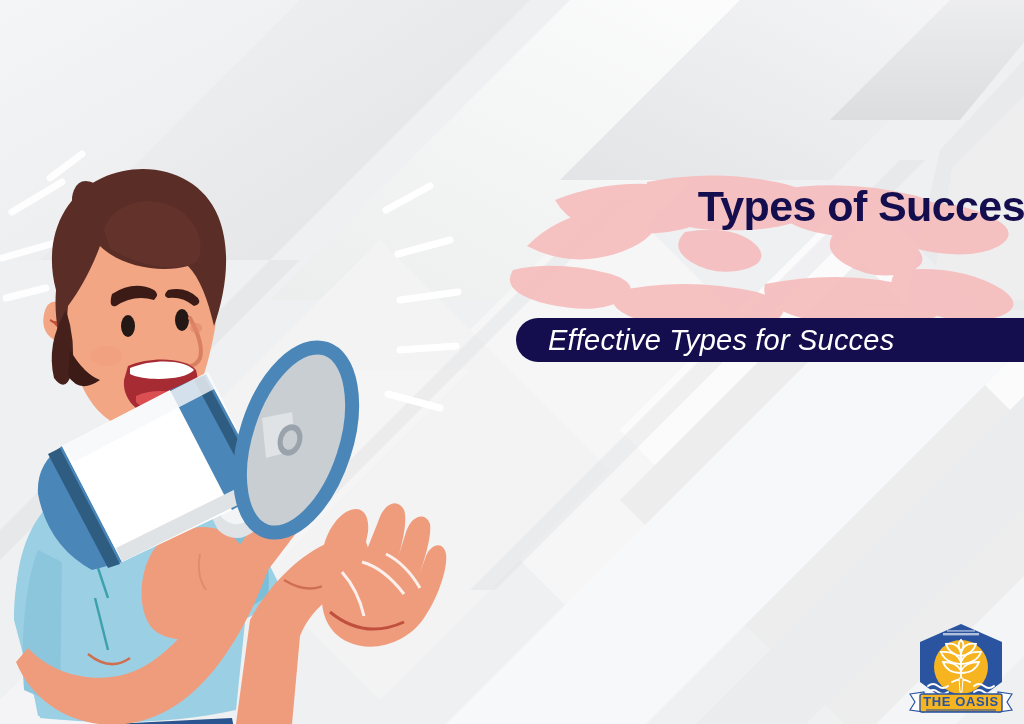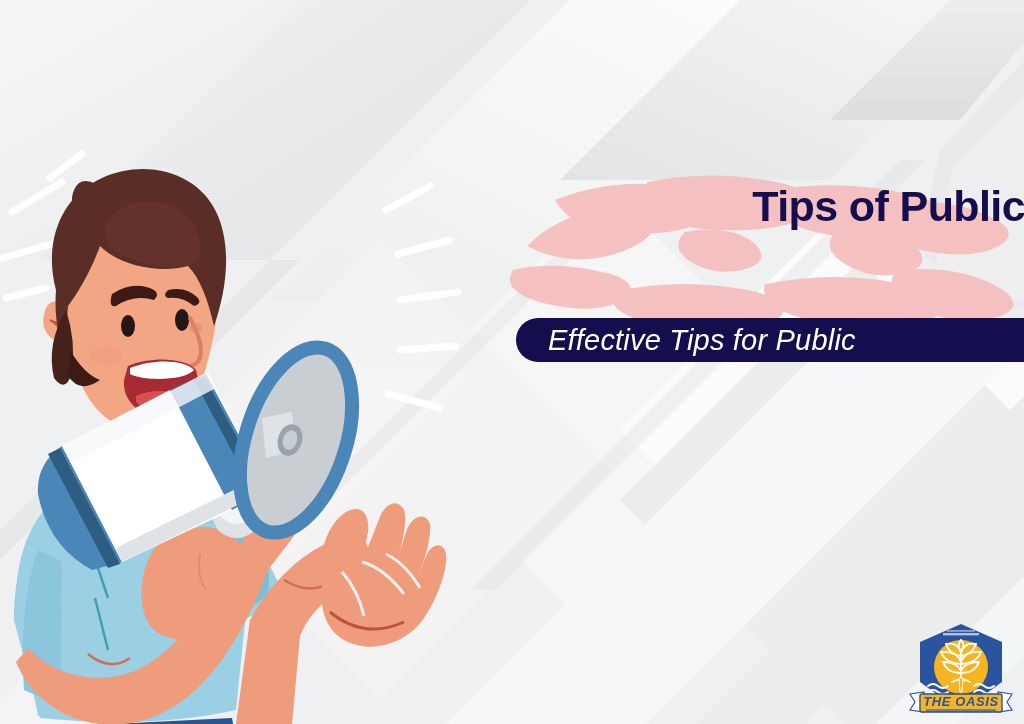--- a/index.html
+++ b/index.html
@@ -60,21 +60,20 @@
   }
 
   
   .illus { position:absolute; left:0; top:150px; width:470px; height:574px; }
 
   
   .logo {
     position:absolute; right:8px; bottom:4px;
     width:110px; height:100px;
     z-index:6;
-    font-style:italic;
   }
 </style>
 </head>
 <body>
 
 <div class="banner">
 
   <div class="bg-layer">
     <svg width="1024" height="724" viewBox="0 0 1024 724">
       <defs>
@@ -337,26 +336,26 @@
           <path d="M116 118 q70 -16 144 0 q40 12 20 28 q-28 18 -104 8 q-70 -12 -60 -36 Z"></path>
           <path d="M268 110 q80 -16 154 4 q40 12 18 28 q-30 18 -108 8 q-72 -12 -64 -40 Z"></path>
           <path d="M400 96 q66 -6 106 20 q22 16 -2 26 q-36 12 -82 -6 q-40 -18 -22 -40 Z"></path>
           <path d="M340 56 q54 -6 80 18 q14 16 -8 24 q-34 10 -64 -8 q-26 -16 -8 -34 Z"></path>
           <path d="M188 58 q50 -8 72 14 q12 14 -8 22 q-32 10 -58 -6 q-22 -14 -6 -30 Z"></path>
         </g>
       </svg>
     </div>
 
     <div class="headline">
-      <span class="l1">Tips of Public</span>
+      <span class="l1">Types of Succes</span>
     </div>
   </div>
 
   <div class="subtitle-bar">
-    <span>Effective Tips for Public</span>
+    <span>Effective Types for Succes</span>
   </div>
 
   <div class="logo">
     <svg width="110" height="100" viewBox="0 0 110 100">
 
       <path d="M55 4 L96 22 L96 62 L55 92 L14 62 L14 22 Z" fill="#2a54a0"></path>
       <path d="M55 7 L93 24 L93 60 L55 88 L17 60 L17 24 Z" fill="#2a54a0"></path>
 
       <g opacity="0.85">
         <rect x="37" y="13" width="36" height="2.4" fill="#ffffff" opacity="0.75"></rect>

